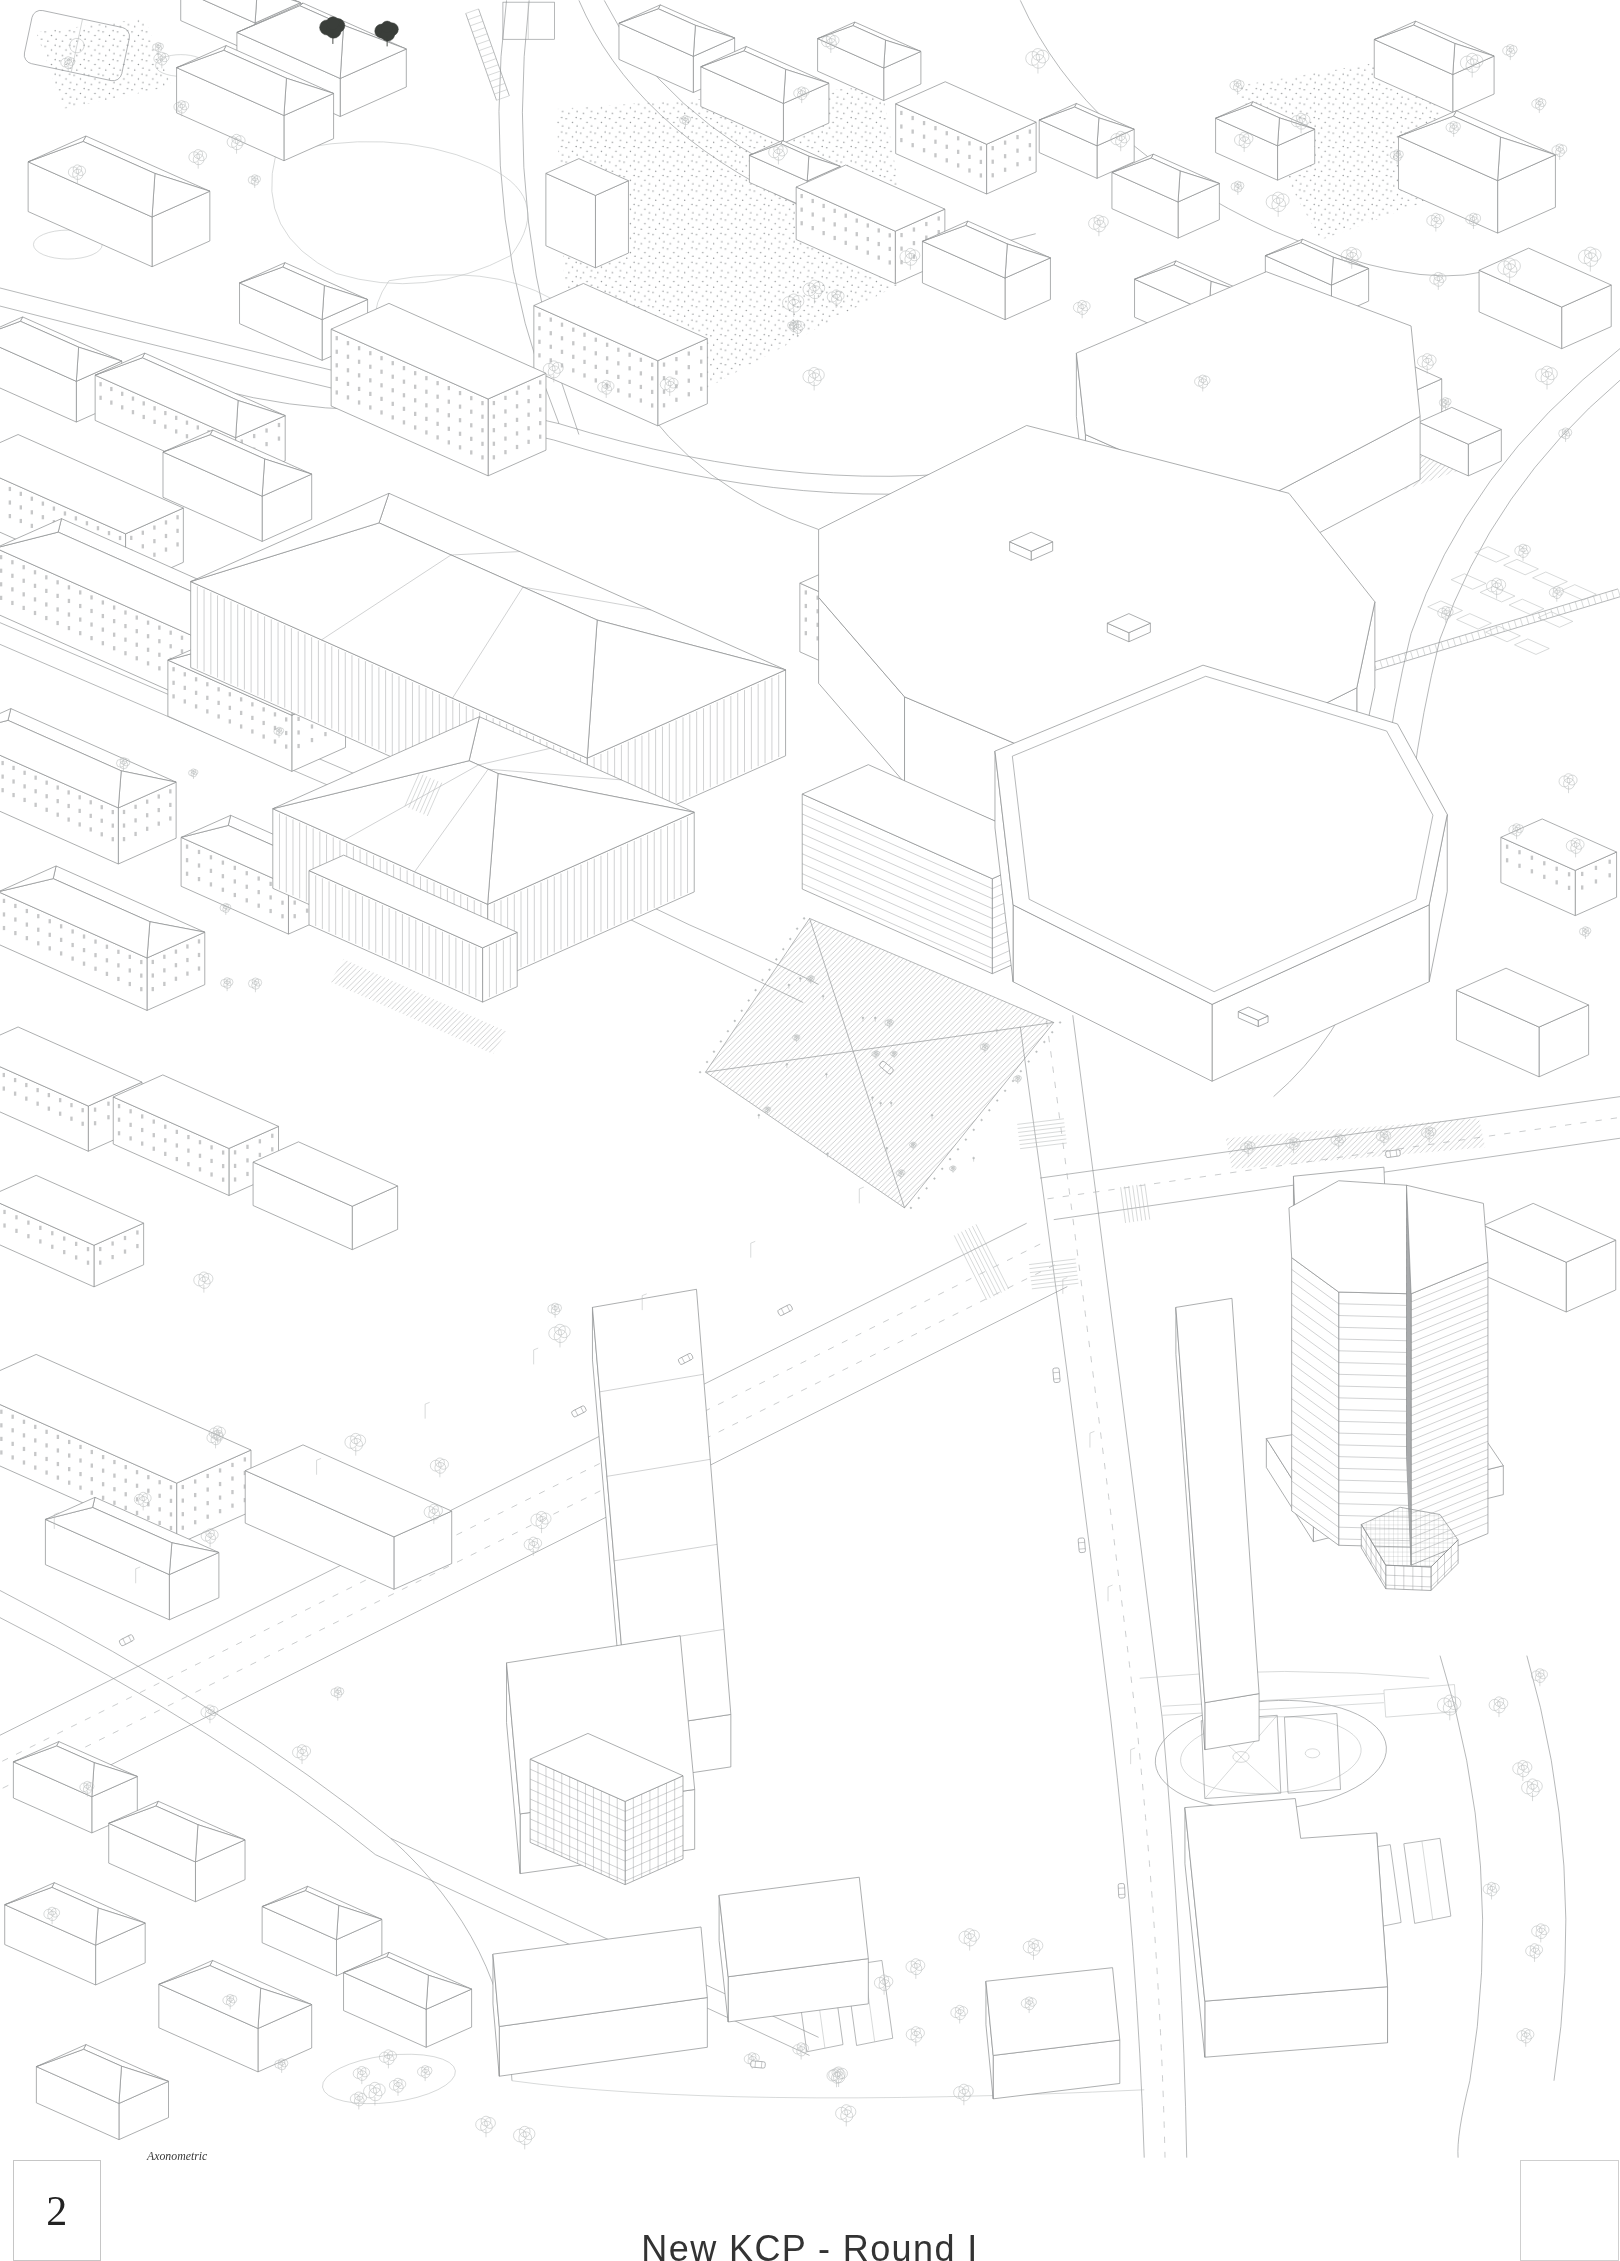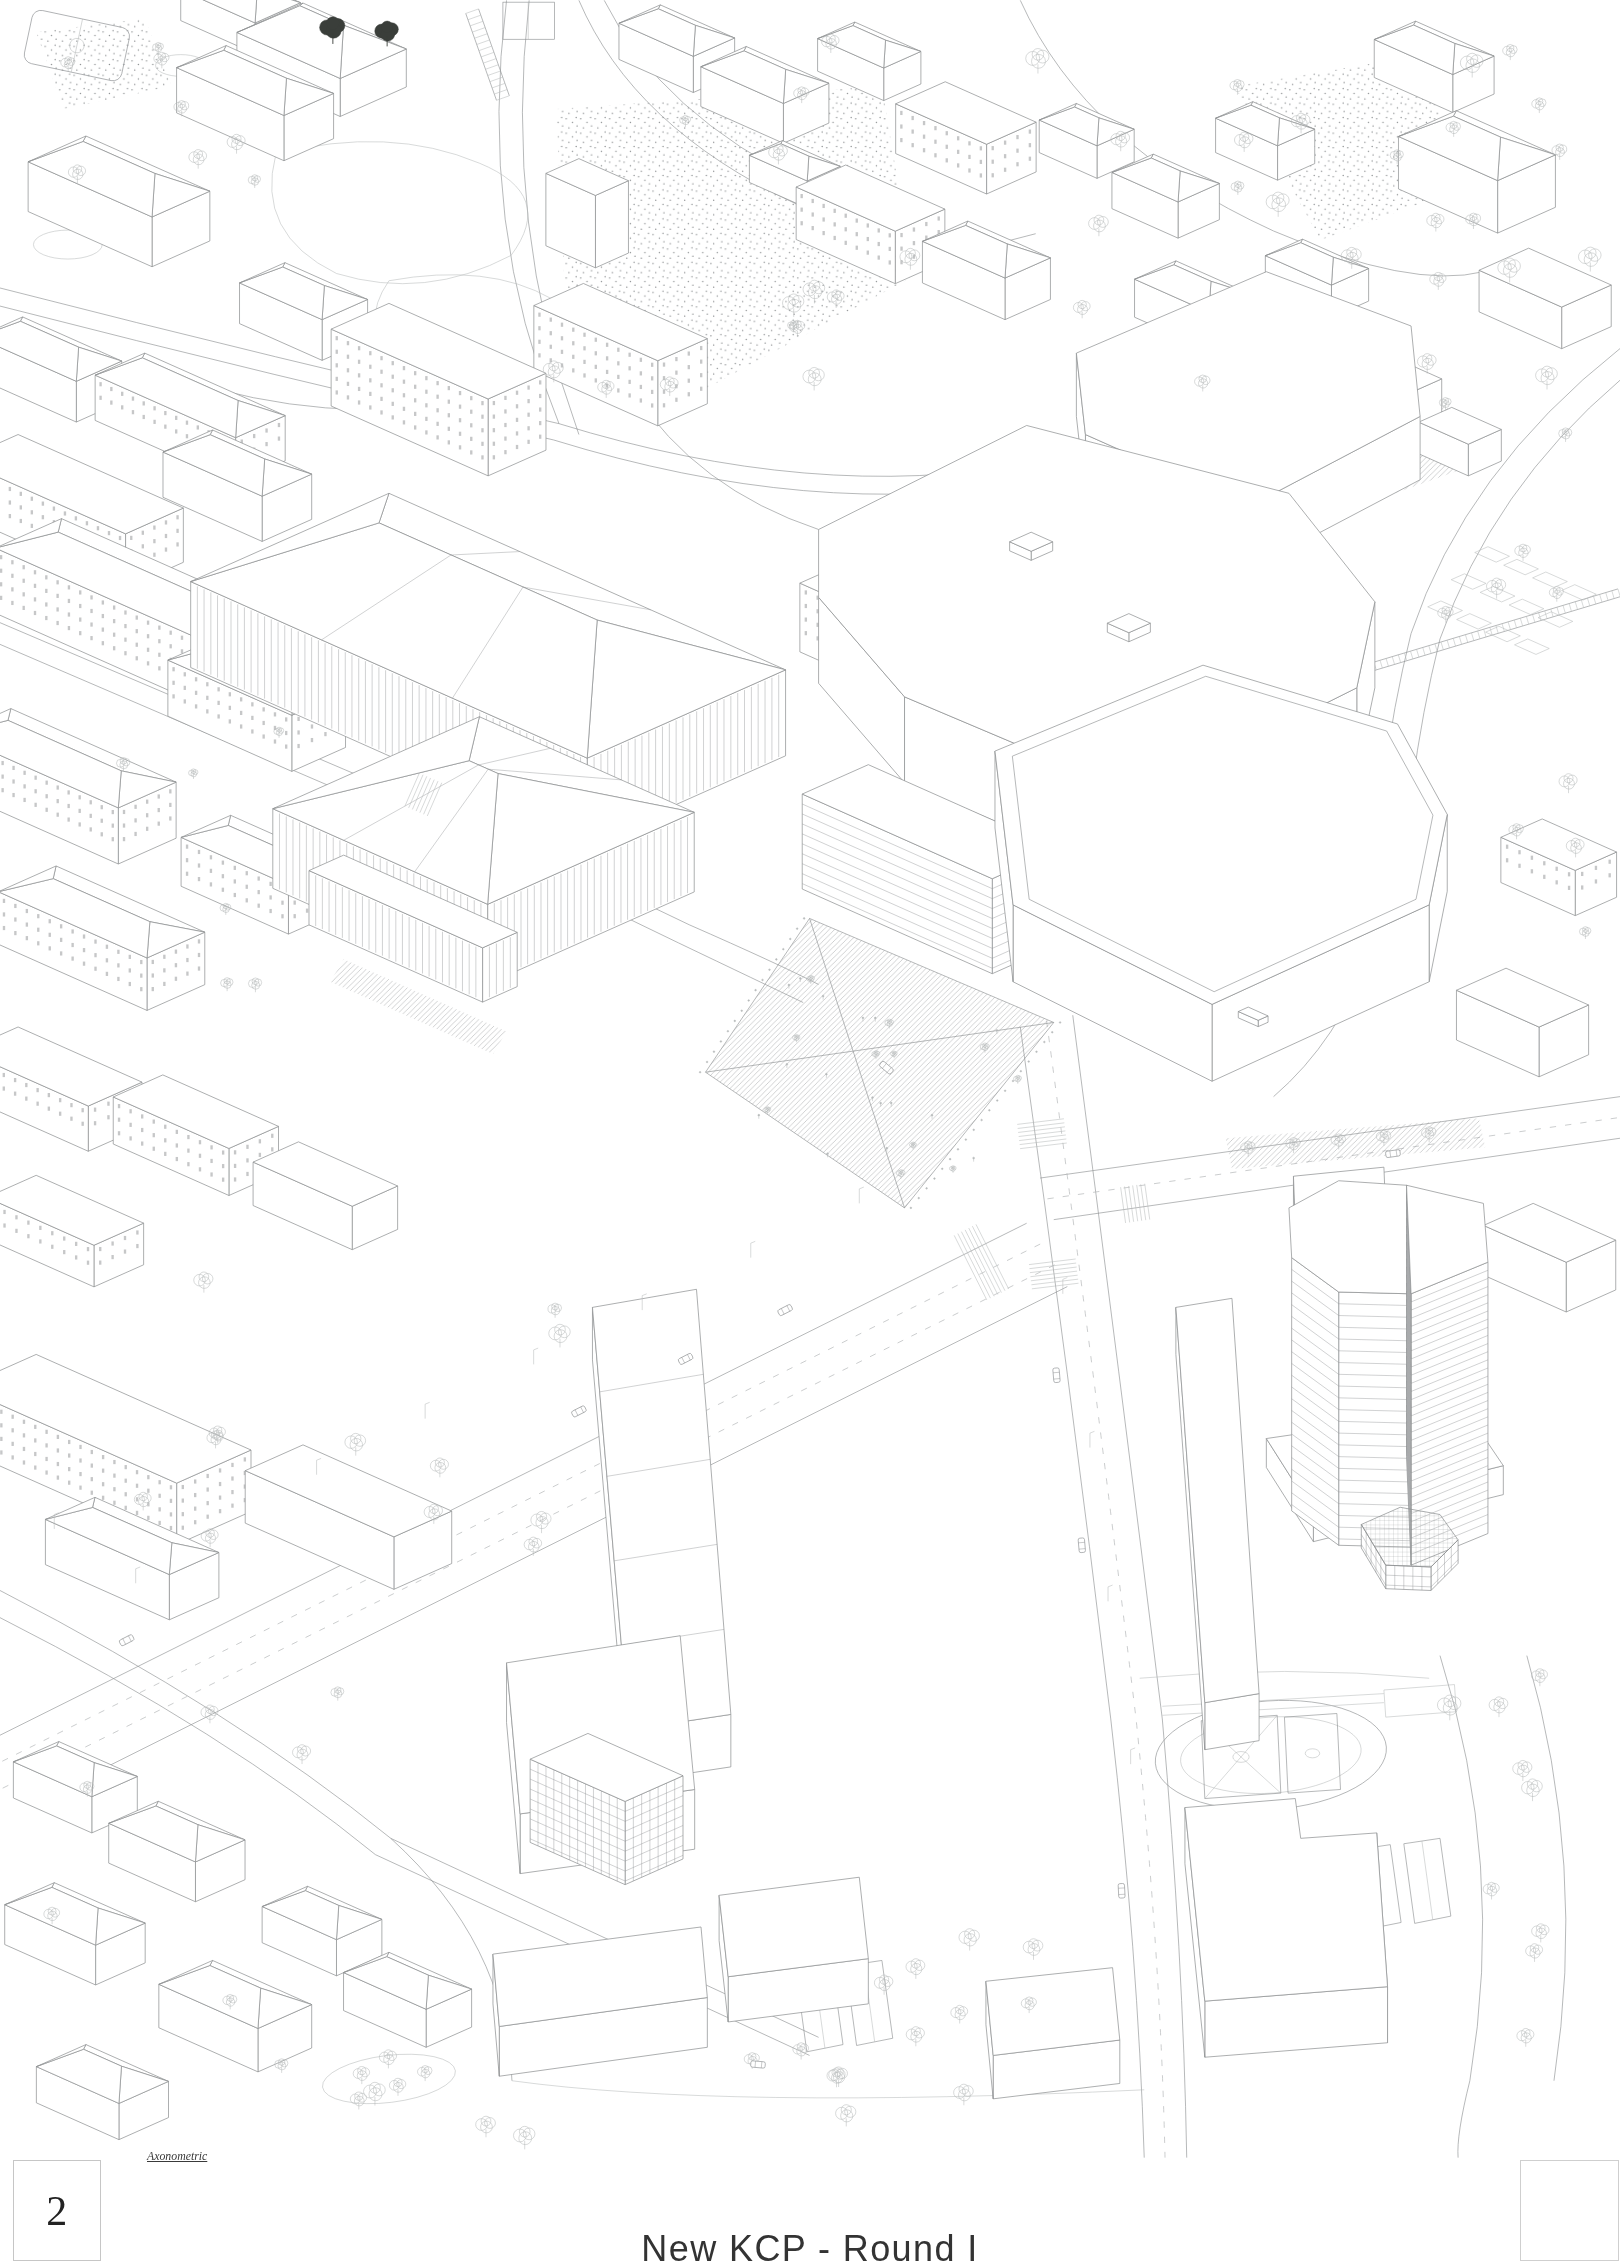--- a/index.html
+++ b/index.html
@@ -21,21 +21,21 @@
   .tr line{stroke:var(--lite);stroke-width:.6;}
   .dk circle{fill:var(--dark);stroke:var(--dark);stroke-width:.5;}
   .dk line{stroke:var(--dark);stroke-width:1;}
   .car{fill:#fff;stroke:var(--line);stroke-width:.7;}
   .car line{stroke:var(--line);stroke-width:.5;}
   
   .page-box{position:absolute;left:12.7px;top:2160px;width:86px;height:99px;
     border:0.9px solid #c6c6c6;display:flex;align-items:center;justify-content:center;
     font-family:"Liberation Serif",serif;font-size:42px;color:#222;background:#fff;}
   .axon-label{position:absolute;left:147px;top:2149px;
-    font-family:"Liberation Serif",serif;font-style:italic;font-size:11.8px;color:#3a3a3a;text-decoration:underline;}
+    font-family:"Liberation Serif",serif;font-style:italic;font-size:11.8px;color:#3a3a3a;}
   .title{position:absolute;left:0;top:2184px;width:1620px;text-align:center;
     font-family:"Liberation Sans",sans-serif;font-weight:300;font-size:36px;
     letter-spacing:1.4px;color:#333;margin-top:44px;}
   .corner-box{position:absolute;left:1520px;top:2160px;width:97px;height:99px;
     border:0.9px solid #cfcfcf;background:#fff;}
 </style>
 </head>
 <body style="background: rgb(255, 255, 255);">
 
 <div class="page">

